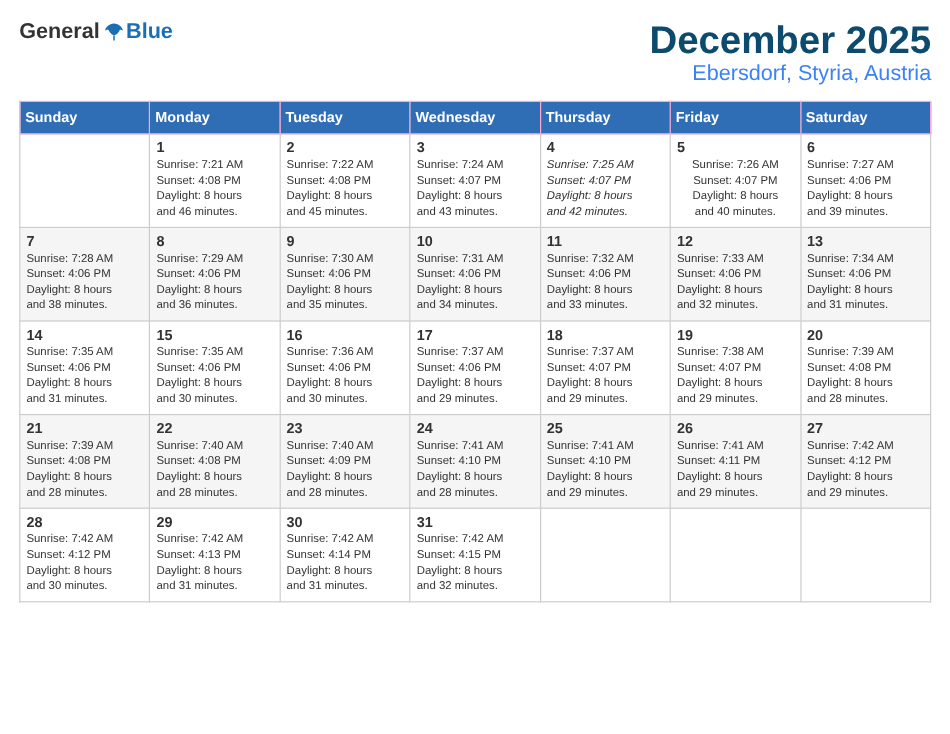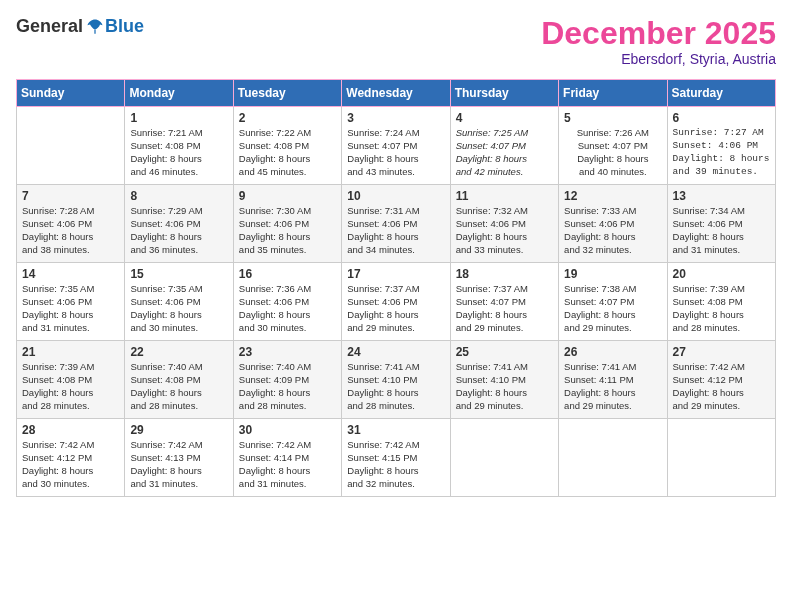--- a/index.html
+++ b/index.html
@@ -38,26 +38,26 @@
       width: 20px;
       height: 20px;
       margin-left: 2px;
     }
     .title-block {
       text-align: right;
     }
     .month-title {
       font-size: 32px;
       font-weight: bold;
-      color: #ec4899;
+      color: #0c4a6e;
       line-height: 1.1;
     }
     .location {
-      font-size: 14px;
-      color: #4c1d95;
+      font-size: 18px;
+      color: #3b82f6;
     }
     .calendar {
       width: 100%;
       border-collapse: collapse;
       border: 1px solid #ccc;
     }
     .calendar th {
       background-color: #2f6db5;
       color: #fff;
       font-size: 12px;
@@ -160,21 +160,21 @@
           </td>
           <td>
             <span class="day-number">5</span>
             <div class="day-info" style="white-space: pre-line; text-align: center;">Sunrise: 7:26 AM
 Sunset: 4:07 PM
 Daylight: 8 hours
 and 40 minutes.</div>
           </td>
           <td>
             <span class="day-number">6</span>
-            <div class="day-info" style="white-space: pre-line; font-family: Liberation Mono, monospace;">Sunrise: 7:27 AM
+            <div class="day-info" style="white-space: pre-line;">Sunrise: 7:27 AM
 Sunset: 4:06 PM
 Daylight: 8 hours
 and 39 minutes.</div>
           </td>
         </tr>
         <tr>
           <td>
             <span class="day-number">7</span>
             <div class="day-info" style="white-space: pre-line;">Sunrise: 7:28 AM
 Sunset: 4:06 PM

